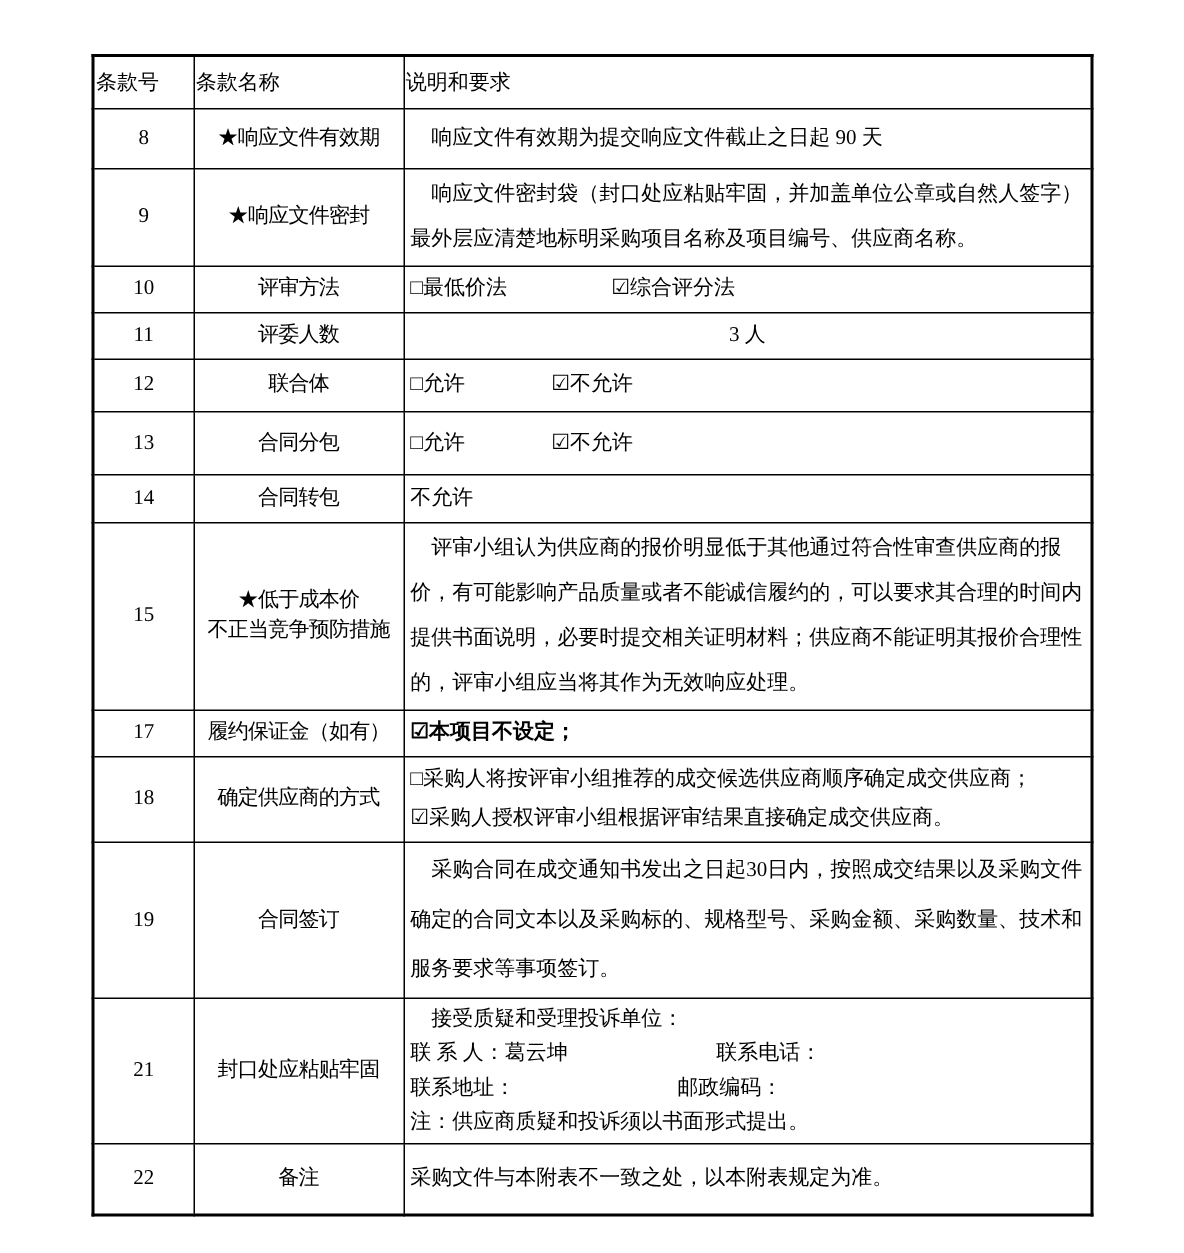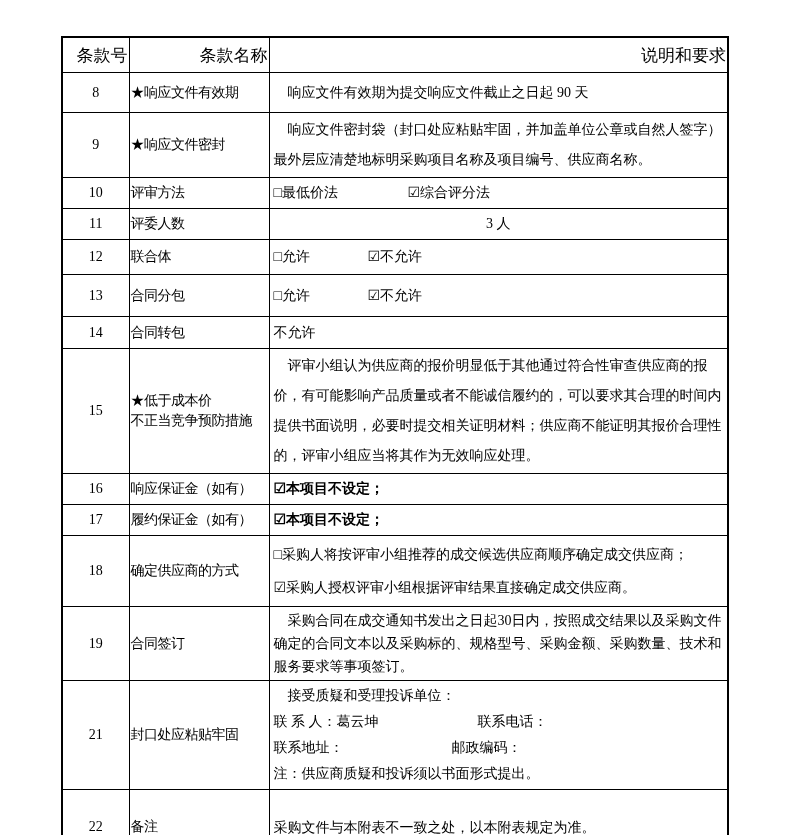--- a/index.html
+++ b/index.html
@@ -24,23 +24,24 @@
   .clause-table col.c1 { width: 67px; }
   .clause-table col.c2 { width: 140px; }
   .clause-table col.c3 { width: 459px; }
   .clause-table th, .clause-table td {
     border: 1px solid #000000;
     font-weight: normal;
     font-size: 14px;
     vertical-align: middle;
     overflow: hidden;
   }
-  .clause-table thead th { height: 32px; text-align: right; font-size: 17px; }
+  .clause-table thead th { height: 32px; text-align: left; font-size: 14px; }
   .cell-no { text-align: center; font-size: 14px; }
   .cell-name {
+    text-align: center;
     white-space: pre-line;
     line-height: 20px;
     letter-spacing: -0.5px;
     padding: 0 1px;
   }
   .cell-desc { padding: 2px 4px; }
   .cell-desc .line { line-height: 26px; white-space: pre-wrap; }
   
   tbody tr:nth-child(1)  { height: 40px; }
   tbody tr:nth-child(2)  { height: 61px; }
@@ -146,27 +147,20 @@
           <td class="cell-name">★低于成本价
 不正当竞争预防措施</td>
           <td class="cell-desc">
             <div class="line indent">评审小组认为供应商的报价明显低于其他通过符合性审查供应商的报</div>
             <div class="line">价，有可能影响产品质量或者不能诚信履约的，可以要求其合理的时间内</div>
             <div class="line">提供书面说明，必要时提交相关证明材料；供应商不能证明其报价合理性</div>
             <div class="line">的，评审小组应当将其作为无效响应处理。</div>
           </td>
         </tr>
         <tr>
-          <td class="cell-no">16</td>
-          <td class="cell-name">响应保证金（如有）</td>
-          <td class="cell-desc">
-            <div class="line bold">☑本项目不设定；</div>
-          </td>
-        </tr>
-        <tr>
           <td class="cell-no">17</td>
           <td class="cell-name">履约保证金（如有）</td>
           <td class="cell-desc">
             <div class="line bold">☑本项目不设定；</div>
           </td>
         </tr>
         <tr>
           <td class="cell-no">18</td>
           <td class="cell-name">确定供应商的方式</td>
           <td class="cell-desc">

